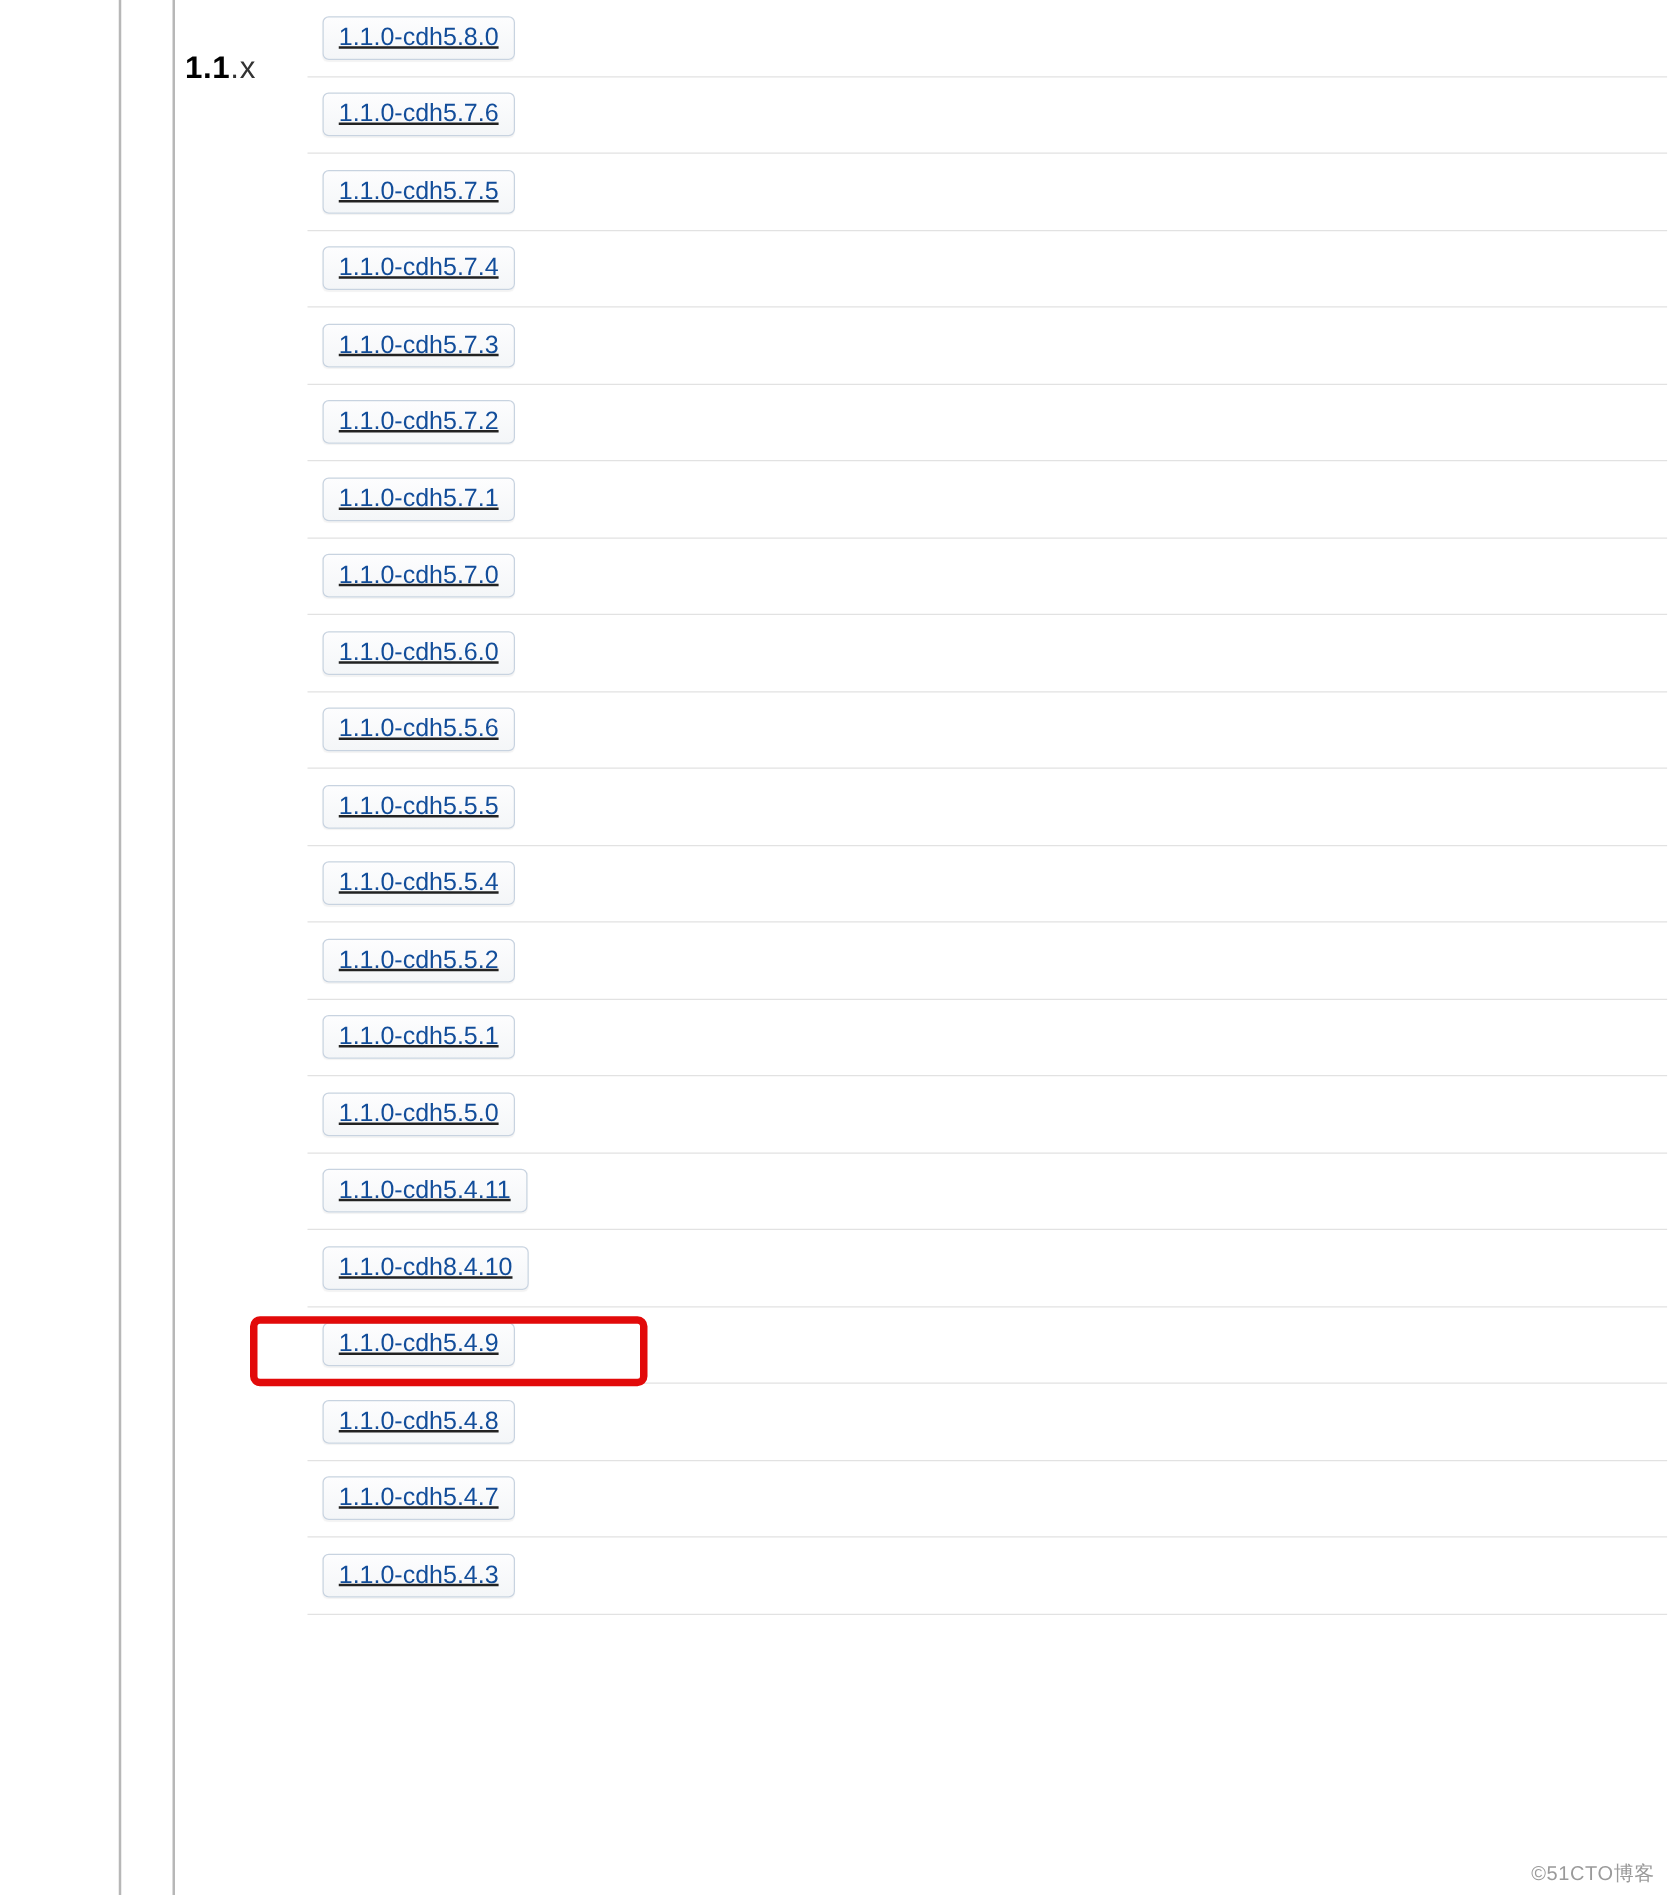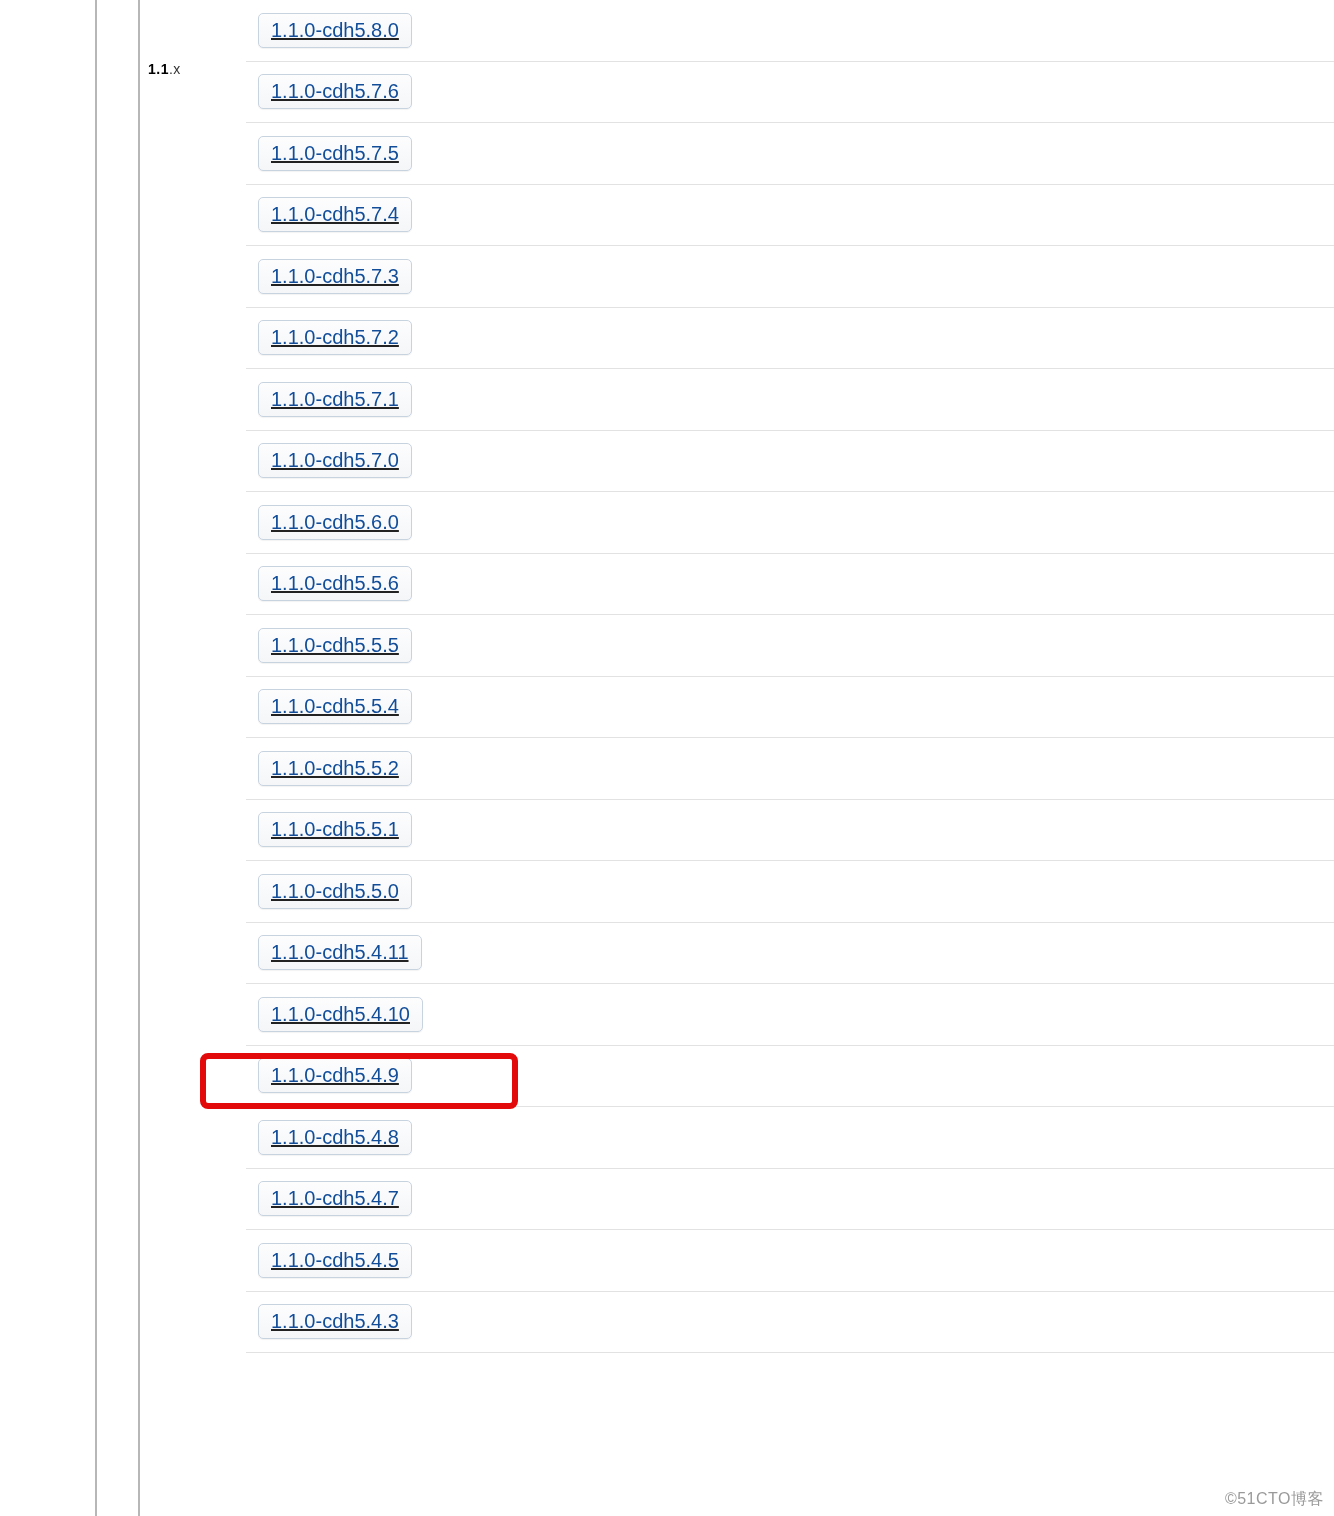--- a/index.html
+++ b/index.html
@@ -31,22 +31,22 @@
   .groupcol {
     position: absolute;
     left: 148px;
     top: 0;
     width: calc(100% - 148px);
   }
 
   .group-label {
     position: absolute;
     left: 0;
-    top: 61px;
-    font-size: 14px;
+    top: 40px;
+    font-size: 25px;
     color: #333;
     letter-spacing: 0.5px;
   }
   .group-label b { font-weight: 700; color: #000; }
 
   .rows {
     position: absolute;
     left: 98px;
     top: 0;
     width: calc(100% - 98px);
@@ -150,35 +150,32 @@
         <div class="row">
           <span class="tag">1.1.0-cdh5.5.1</span>
         </div>
         <div class="row">
           <span class="tag">1.1.0-cdh5.5.0</span>
         </div>
         <div class="row">
           <span class="tag">1.1.0-cdh5.4.11</span>
         </div>
         <div class="row">
-          <span class="tag">1.1.0-cdh5.4.10</span>
+          <span class="tag">1.1.0-cdh8.4.10</span>
         </div>
         <div class="row">
           <span class="tag">1.1.0-cdh5.4.9</span>
           <div class="highlight-box" style="left: -46px; top: 7px; width: 318px; height: 56px;"></div>
         </div>
         <div class="row">
           <span class="tag">1.1.0-cdh5.4.8</span>
         </div>
         <div class="row">
           <span class="tag">1.1.0-cdh5.4.7</span>
         </div>
         <div class="row">
-          <span class="tag">1.1.0-cdh5.4.5</span>
-        </div>
-        <div class="row">
           <span class="tag">1.1.0-cdh5.4.3</span>
         </div>
       </div>
   </div>
 
   <div class="watermark">©51CTO博客</div>
 </div>
 
 </body></html>

